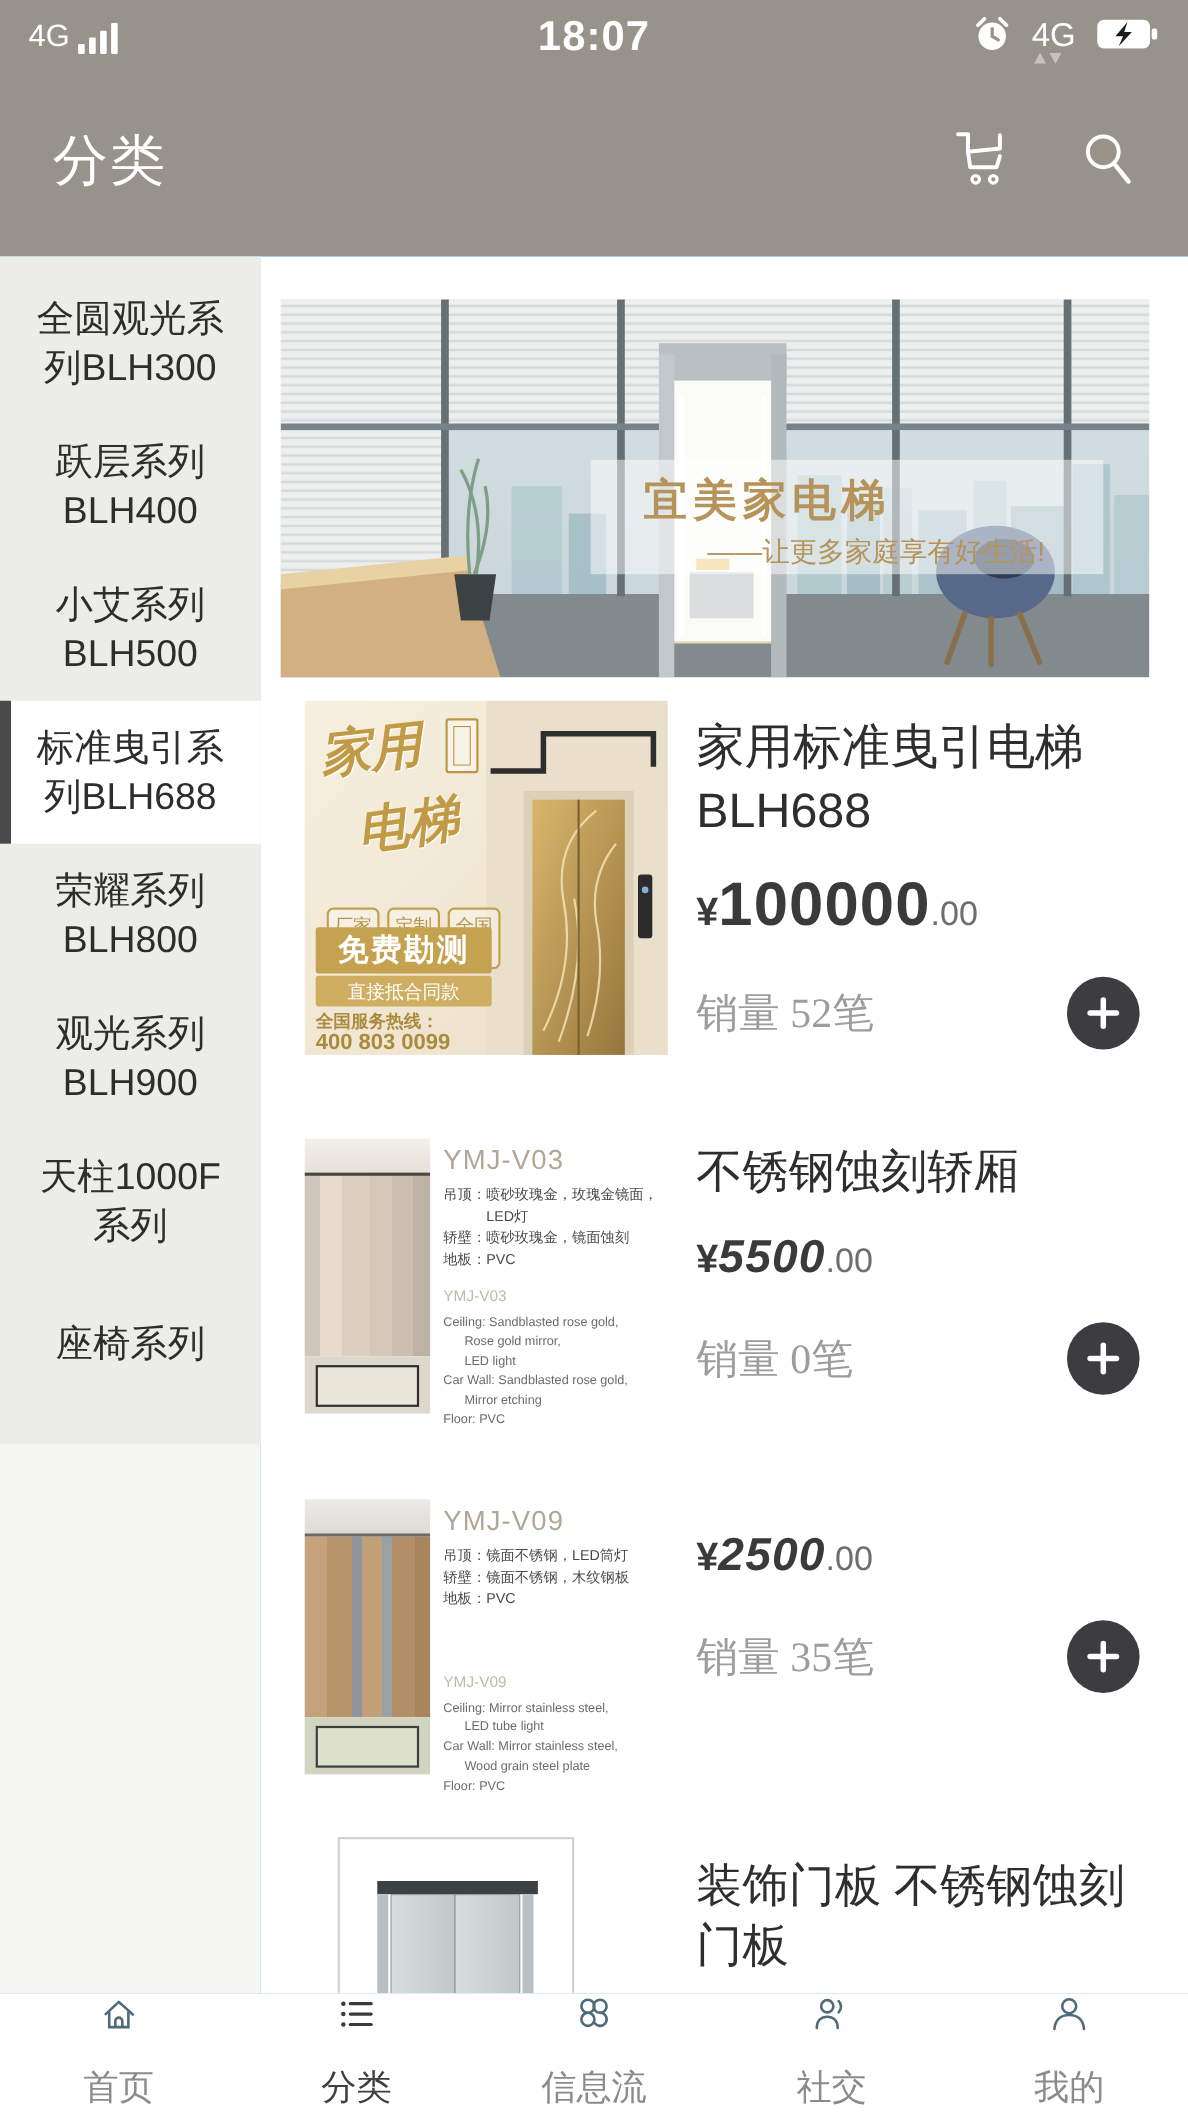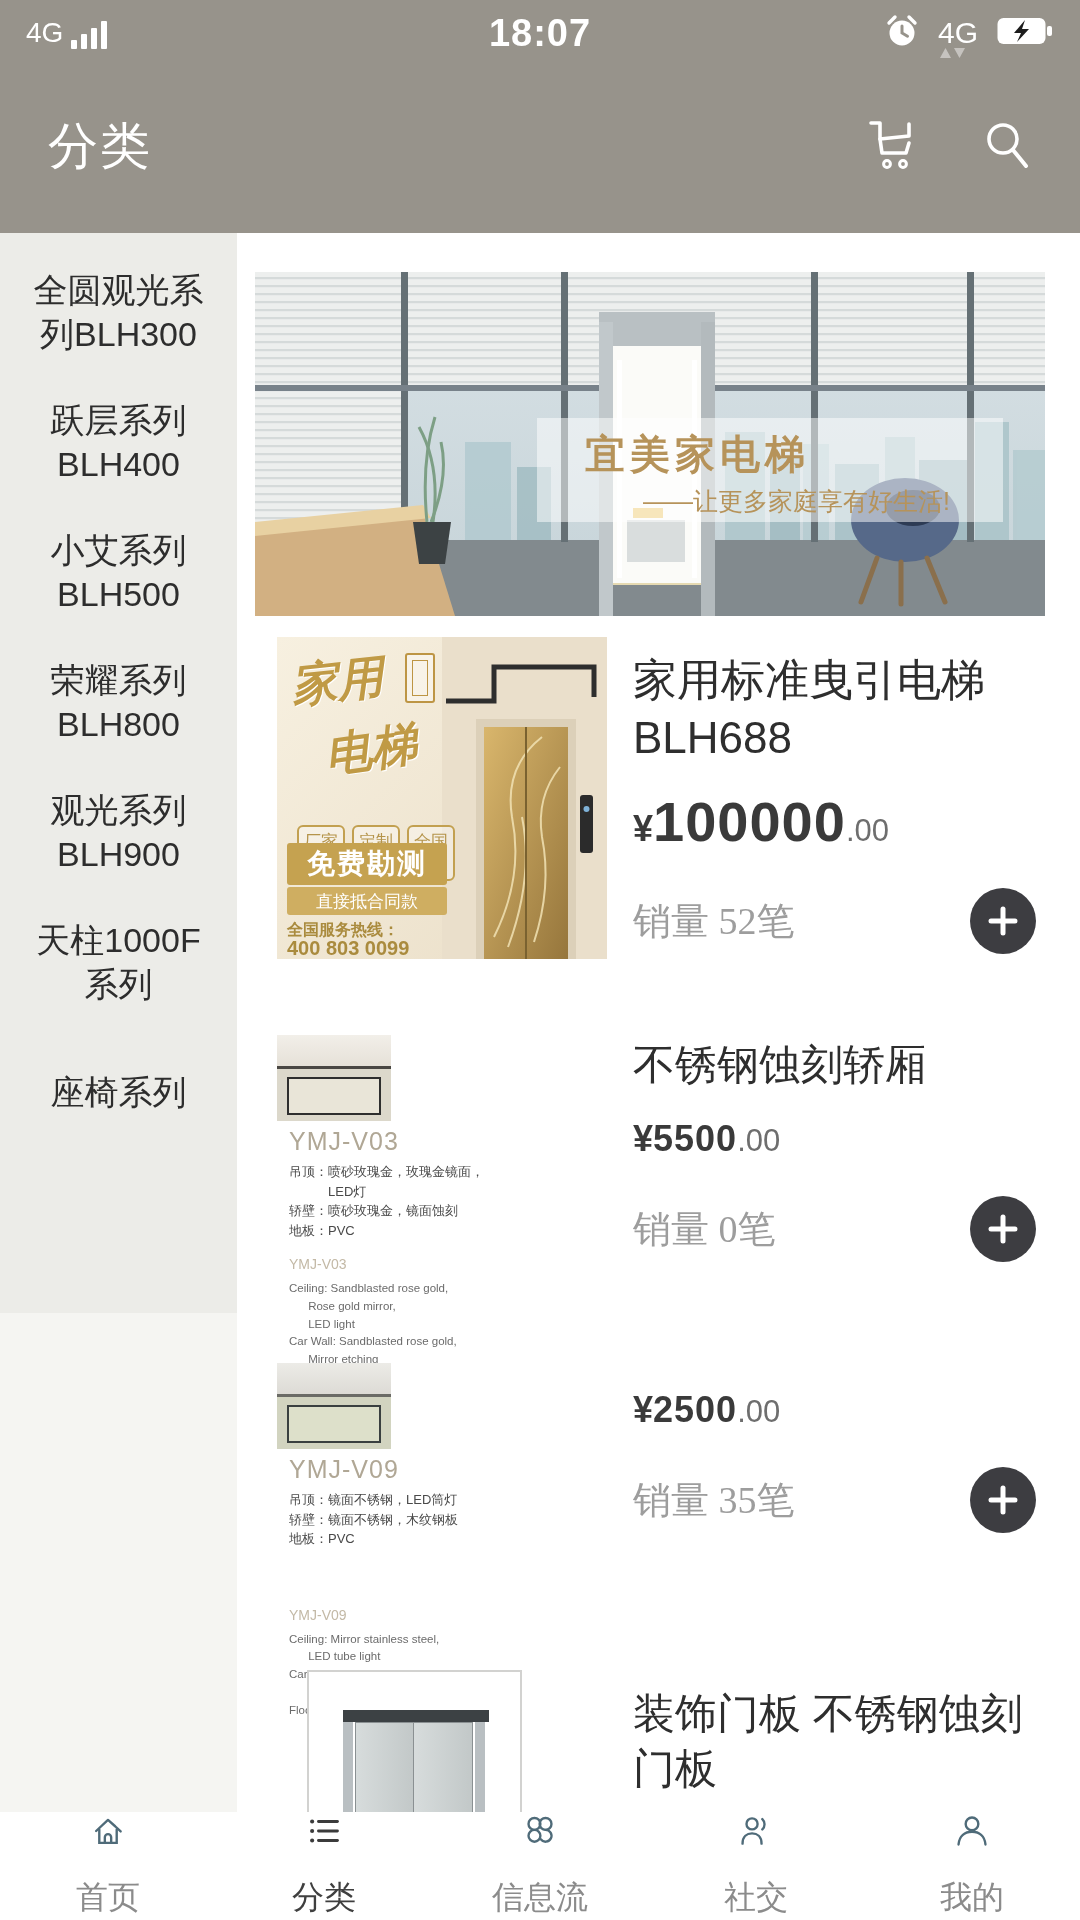--- a/index.html
+++ b/index.html
@@ -34,42 +34,42 @@
 
   
   .prod-row { display:flex; padding-left:40px; }
   .thumb-col { width:330px; flex:none; }
   .info-col { flex:1; padding-left:26px; padding-right:40px; }
   .p-title { font-size:44px; line-height:1.32; color:#2e2e2e; white-space:pre-line; }
   .p-title.small { font-size:42px; }
   .price { display:flex; align-items:baseline; color:#3a3a3a; }
   .price .cur { font-size:36px; font-weight:bold; }
   .price .int { font-size:56px; font-weight:bold; letter-spacing:1px; }
-  .price .int.mid { font-size:36px; }
+  .price .int.mid { font-size:42px;font-style:italic; }
   .price .dec { font-size:31px; color:#6e6e6e; }
   .sales-row { display:flex; align-items:center; }
   .sales { font-size:38px; color:#9d9d9d;font-family:Liberation Serif, serif; }
   .plus-btn { margin-left:auto; margin-right:4px; width:66px; height:66px; border-radius:50%; background:#3d3d41; display:flex; align-items:center; justify-content:center; }
 
   
   .poster { position:relative; width:330px; height:322px; background:linear-gradient(135deg,#f7f0e0,#eadec7); overflow:hidden; }
   .callig { position:absolute; left:14px; top:12px; font-family:"DejaVu Serif",serif; font-style:italic; font-weight:bold; color:#c09a45; text-shadow:1px 1px 0 #fff; }
   .callig .c1 { font-size:46px; transform:rotate(-6deg); display:block; }
   .callig .c2 { font-size:46px; display:block; margin:8px 0 0 34px; transform:rotate(-8deg); }
   .seal { position:absolute; left:128px; top:16px; width:30px; height:50px; border:2px solid #bd9544; border-radius:3px; background:rgba(255,255,255,.4); }
   .seal i { position:absolute; left:5px; top:5px; right:5px; bottom:5px; border:1px solid #bd9544; }
   .badges { position:absolute; left:20px; top:142px; display:flex; gap:7px;margin-top:46px; }
   .badge { width:48px; height:56px; border:2px solid #c2a050; border-radius:6px; background:rgba(255,255,255,.35); color:#b5944a; font-size:17px; line-height:22px; display:flex; align-items:center; justify-content:center; text-align:center; white-space:pre-line; }
   .promo { position:absolute; left:10px; top:206px; width:160px; height:42px; background:#c5a250; color:#fff; font-size:28px; font-weight:bold; letter-spacing:2px; display:flex; align-items:center; justify-content:center; border-radius:3px; }
   .promo-sub { position:absolute; left:10px; top:250px; width:160px; height:28px; background:#cfae61; color:#fff; font-size:17px; display:flex; align-items:center; justify-content:center; border-radius:3px; }
   .hotline { position:absolute; left:10px; top:283px; color:#aa8b3e; font-weight:bold; font-size:16px; line-height:19px; }
   .hotline .num { font-size:20px; }
 
   
-  .spec-card { display:flex; width:330px; height:250px; background:#fff;flex-direction:column; }
+  .spec-card { display:flex; width:330px; height:250px; background:#fff; }
   .photo { width:114px; flex:none; display:flex; flex-direction:column; }
   .photo .ceil { height:34px; border-bottom:3px solid #4a4743; }
   .photo .wall { flex:1; }
   .photo .floor { height:52px; position:relative; }
   .photo .floor i { position:absolute; left:10px; right:10px; top:8px; bottom:6px; border:2px solid #2e2e2e; }
   .v03 .ceil { background:linear-gradient(#f2efe9,#e6e1d8); }
   .v03 .wall { background:linear-gradient(90deg,#cfc6ba 0 12%,#e6dbcd 12% 30%,#dccfc0 30% 52%,#d4c8b9 52% 70%,#cabfb1 70% 86%,#bdb3a5 86%); }
   .v03 .floor { background:#dcd8cb; }
   .v03 .floor i { background:#e9e5d8; }
   .v09 .ceil { background:linear-gradient(#ecebe7,#dddbd5); border-bottom-color:#6b6b66; }
@@ -167,20 +167,25 @@
   <div class="app-body">
 
     <div class="left-col">
       <div class="sidebar">
         <div class="side-item">全圆观光系
 列BLH300</div>
         <div class="side-item">跃层系列
 BLH400</div>
         <div class="side-item">小艾系列
 BLH500</div>
+        <div class="side-item active">
+          <span class="marker"></span>
+          <span>标准曳引系
+列BLH688</span>
+        </div>
         <div class="side-item">荣耀系列
 BLH800</div>
         <div class="side-item">观光系列
 BLH900</div>
         <div class="side-item">天柱1000F
 系列</div>
         <div class="side-item">座椅系列</div>
       </div>
     </div>
 

